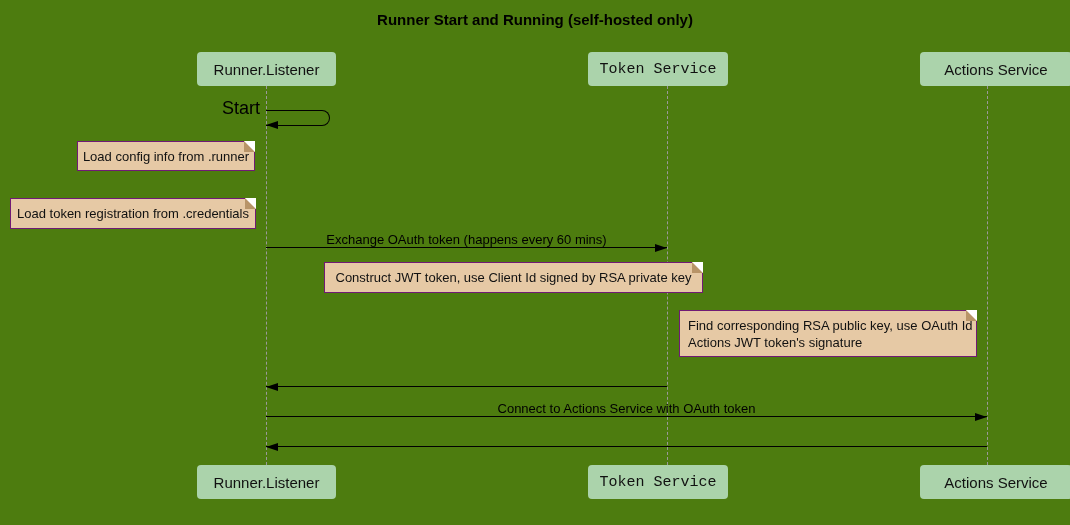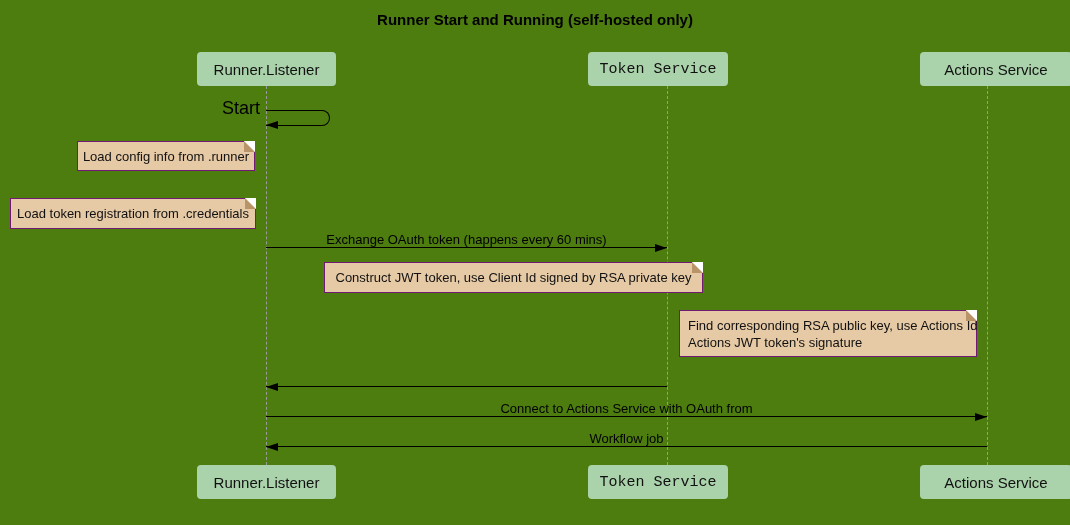--- a/index.html
+++ b/index.html
@@ -159,32 +159,31 @@
   <div class="msg-line" style="left:266px; width:401px; top:247px;"></div>
   <div class="ah-right" style="left:655px; top:243.5px;"></div>
 
   <div class="note n3">
     <span class="fold"></span>
     <span>Construct JWT token, use Client Id signed by RSA private key</span>
   </div>
 
   <div class="note n4">
     <span class="fold"></span>
-    <span>Find corresponding RSA public key, use Actions Id</span>
+    <span>Find corresponding RSA public key, use OAuth Id</span>
     <span>Actions JWT token's signature</span>
   </div>
 
   <div class="msg-line" style="left:266px; width:401px; top:386px;"></div>
   <div class="ah-left" style="left:266px; top:382.5px;"></div>
 
-  <div class="msg-label" style="left:266px; width:721px; top:401px;">Connect to Actions Service with OAuth from</div>
+  <div class="msg-label" style="left:266px; width:721px; top:401px;">Connect to Actions Service with OAuth token</div>
   <div class="msg-line" style="left:266px; width:721px; top:416px;"></div>
   <div class="ah-right" style="left:975px; top:412.5px;"></div>
 
-  <div class="msg-label" style="left:266px; width:721px; top:431px;">Workflow job</div>
   <div class="msg-line" style="left:266px; width:721px; top:446px;"></div>
   <div class="ah-left" style="left:266px; top:442.5px;"></div>
 
   <div class="participant p-bottom p1">
     <span>Runner.Listener</span>
   </div>
   <div class="participant p-bottom p2">
     <span>Token Service</span>
   </div>
   <div class="participant p-bottom p3">

